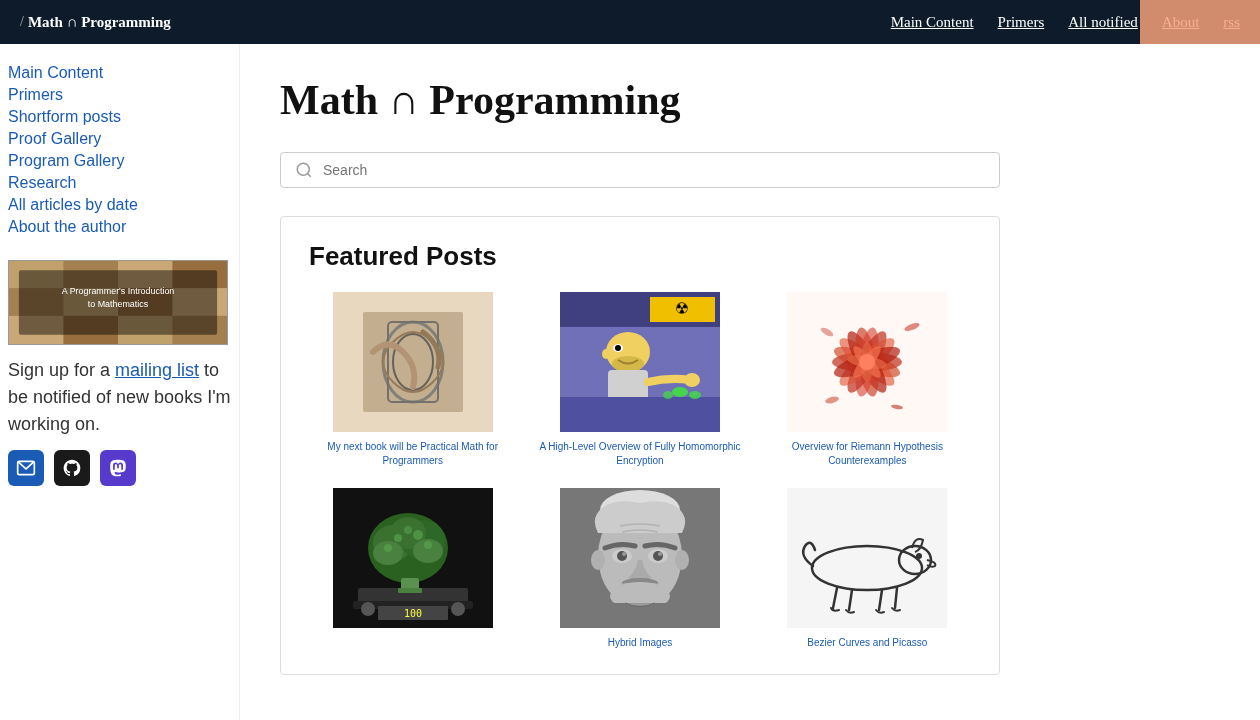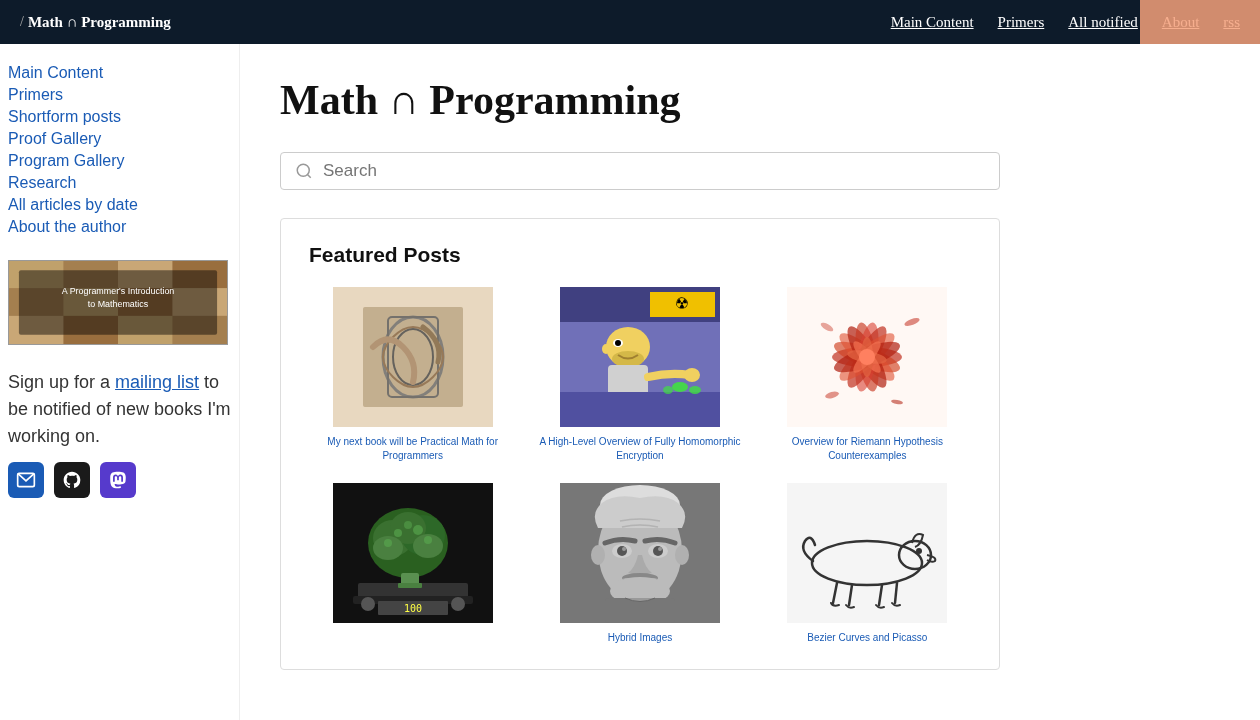--- a/index.html
+++ b/index.html
@@ -74,21 +74,21 @@
       text-decoration: none;
       font-size: 16px;
       font-family: Arial, sans-serif;
     }
 
     .sidebar-book {
       width: 220px;
       height: 85px;
       background: linear-gradient(135deg, #c8a87a 0%, #a07050 30%, #7a5030 60%, #5a3820 80%, #c8b090 100%);
       border: 1px solid #999;
-      margin-bottom: 24px;
+      margin-bottom: 12px;
       display: flex;
       align-items: center;
       justify-content: center;
       position: relative;
       overflow: hidden;
     }
 
     .sidebar-mailing-text {
       font-size: 18px;
       font-family: Arial, sans-serif;
@@ -153,35 +153,35 @@
     .search-box svg {
       width: 18px;
       height: 18px;
       margin-right: 10px;
       color: #999;
       flex-shrink: 0;
     }
     .search-box input {
       border: none;
       outline: none;
-      font-size: 17px;
+      font-size: 14px;
       color: #666;
       width: 100%;
       font-family: Arial, sans-serif;
     }
 
     .featured-section {
       border: 1px solid #ddd;
       border-radius: 4px;
       padding: 24px 28px;
       max-width: 720px;
       background: #fff;
     }
     .featured-title {
-      font-size: 21px;
+      font-size: 26px;
       font-weight: bold;
       margin-bottom: 20px;
       color: #111;
       font-family: Arial, sans-serif;
     }
 
     .posts-grid {
       display: grid;
       grid-template-columns: repeat(3, 1fr);
       gap: 20px;

